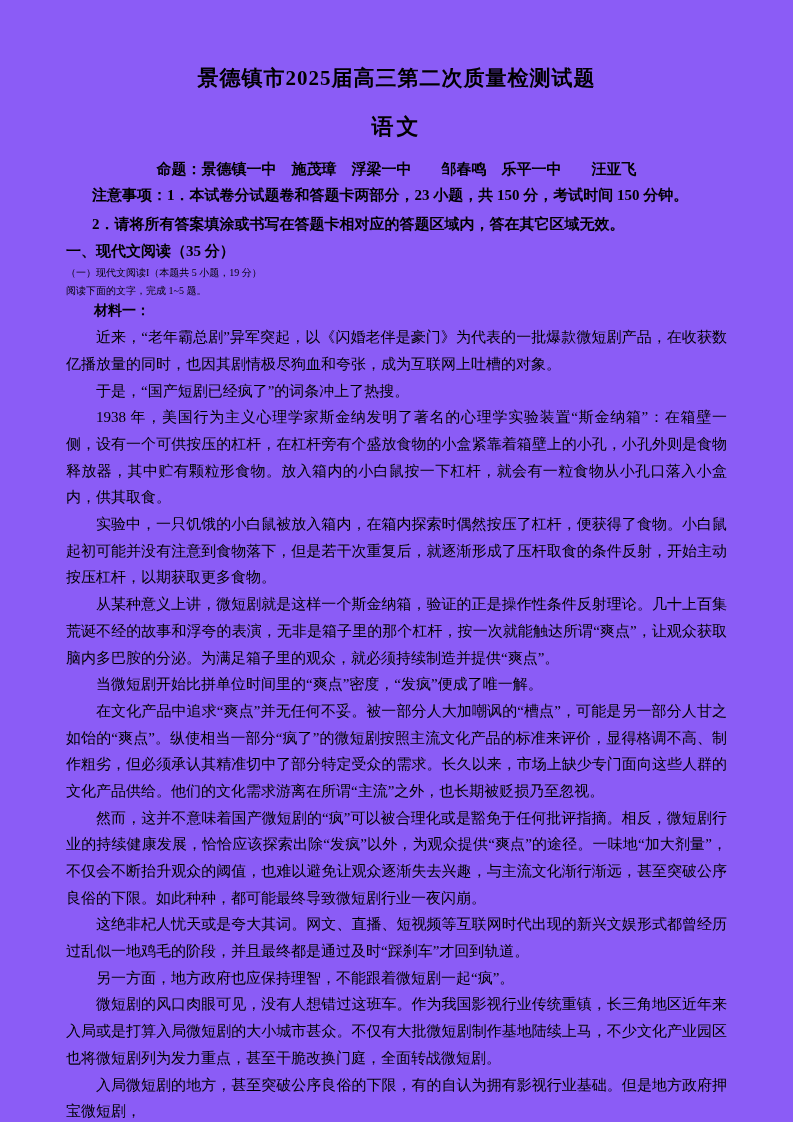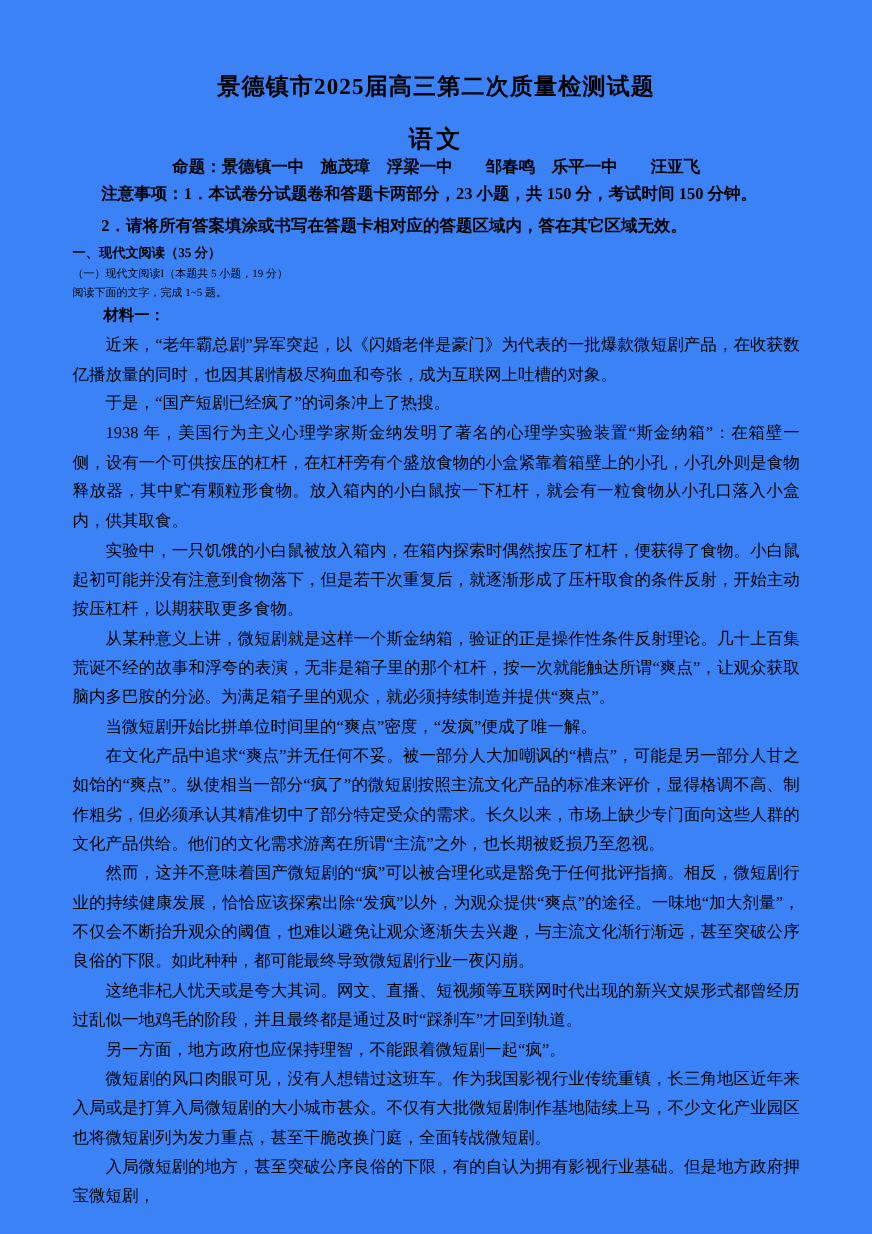--- a/index.html
+++ b/index.html
@@ -8,53 +8,53 @@
     width: 793px;
     height: 1122px;
     overflow: hidden;
     color: #000000;
     font-family: "Liberation Serif", "DejaVu Serif", serif;
   }
   .page {
     width: 793px;
     height: 1122px;
     padding: 52px 66px 0 66px;
-    background: #3b82f6;
+    background: #8b5cf6;
   }
   .title {
     text-align: center;
     font-size: 21px;
     font-weight: bold;
     margin-top: 12px;
     letter-spacing: 1px;
   }
   .subject {
     text-align: center;
     font-size: 22px;
     font-weight: bold;
     margin-top: 20px;
     letter-spacing: 3px;
   }
   .authors {
     text-align: center;
     font-size: 15px;
     font-weight: bold;
-    margin-top: 0;
+    margin-top: 18px;
     white-space: pre-wrap;
   }
   .notice {
     font-size: 15px;
     font-weight: bold;
     line-height: 1.75;
     margin-top: 3px;
     text-align: justify;
     margin-left: 26px;
   }
   .section-heading {
-    font-size: 12px;
+    font-size: 15px;
     font-weight: bold;
     line-height: 1.75;
   }
   .subsection-heading,
   .instruction {
     font-size: 10px;
     line-height: 1.78;
   }
   .material-label {
     font-size: 14px;

